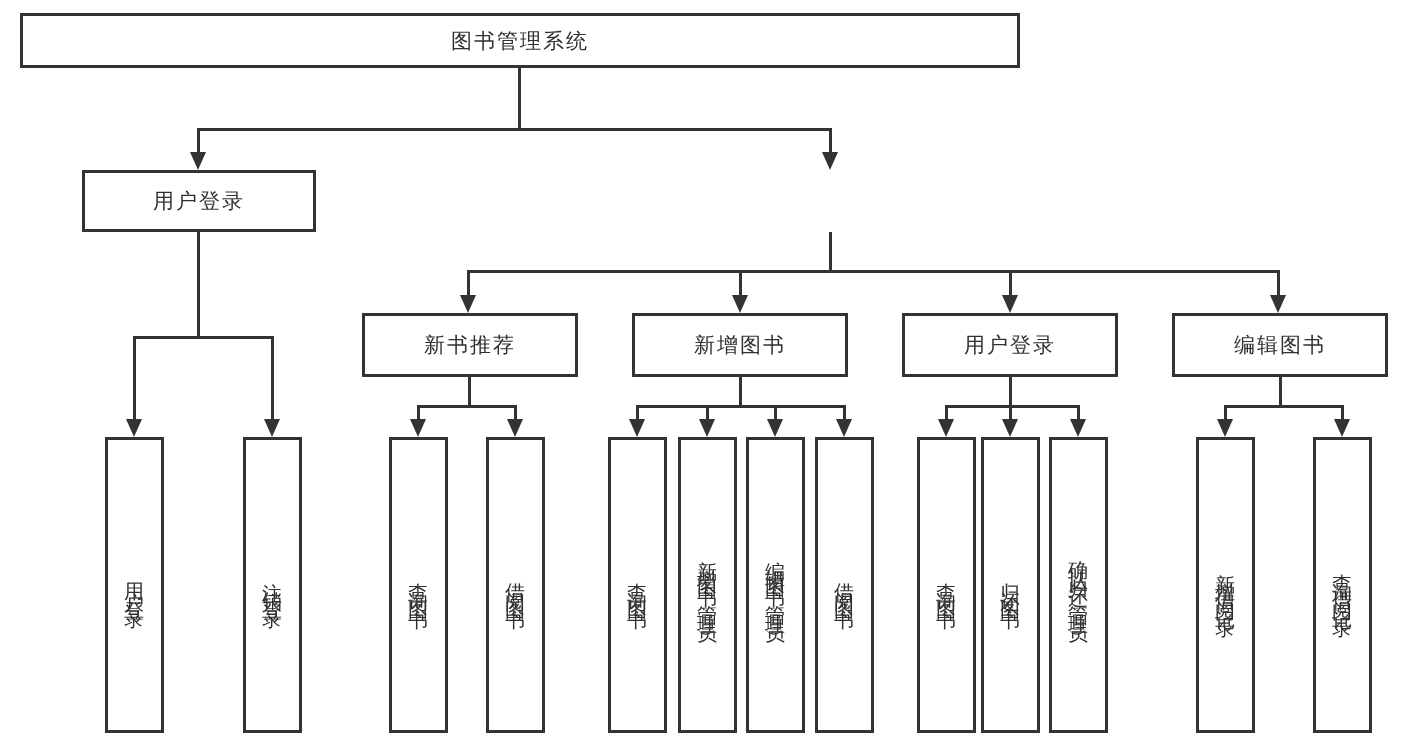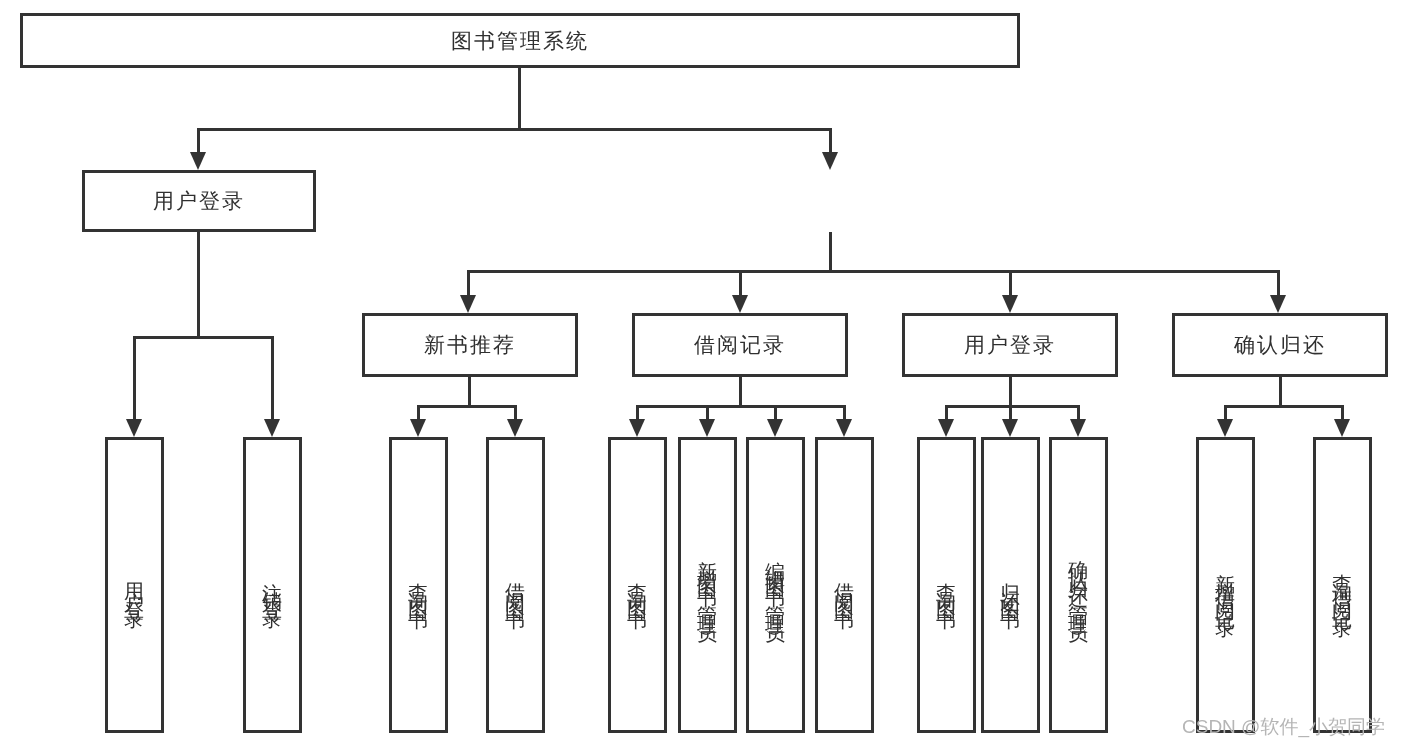--- a/index.html
+++ b/index.html
@@ -85,27 +85,27 @@
   <div class="ah" style="left:732px;top:295px;"></div>
   <div class="vline" style="left:1009px;top:270px;height:25px;"></div>
   <div class="ah" style="left:1002px;top:295px;"></div>
   <div class="vline" style="left:1277px;top:270px;height:25px;"></div>
   <div class="ah" style="left:1270px;top:295px;"></div>
 
   <div class="node l3" style="left:362px;">
     <span>新书推荐</span>
   </div>
   <div class="node l3" style="left:632px;">
-    <span>借阅记录</span>
+    <span>新增图书</span>
   </div>
   <div class="node l3" style="left:902px;">
     <span>用户登录</span>
   </div>
   <div class="node l3" style="left:1172px;">
-    <span>确认归还</span>
+    <span>编辑图书</span>
   </div>
 
   <div class="vline" style="left:468px;top:377px;height:28px;"></div>
   <div class="hline" style="left:417px;top:405px;width:100px;"></div>
   <div class="vline" style="left:417px;top:405px;height:14px;"></div>
   <div class="ah" style="left:410px;top:419px;"></div>
   <div class="vline" style="left:514px;top:405px;height:14px;"></div>
   <div class="ah" style="left:507px;top:419px;"></div>
 
   <div class="vline" style="left:739px;top:377px;height:28px;"></div>
@@ -172,15 +172,14 @@
     <span class="vtext">确认归还（管理员）</span>
   </div>
 
   <div class="node leaf" style="left:1196px;">
     <span class="vtext">新增借阅记录</span>
   </div>
   <div class="node leaf" style="left:1313px;">
     <span class="vtext">查询借阅记录</span>
   </div>
 
-  <div class="watermark">CSDN @软件_小贺同学</div>
 
 </div>
 
 </body></html>

